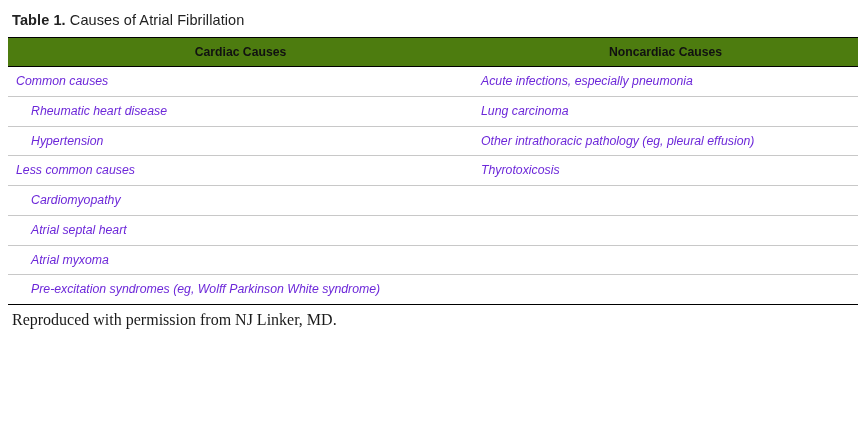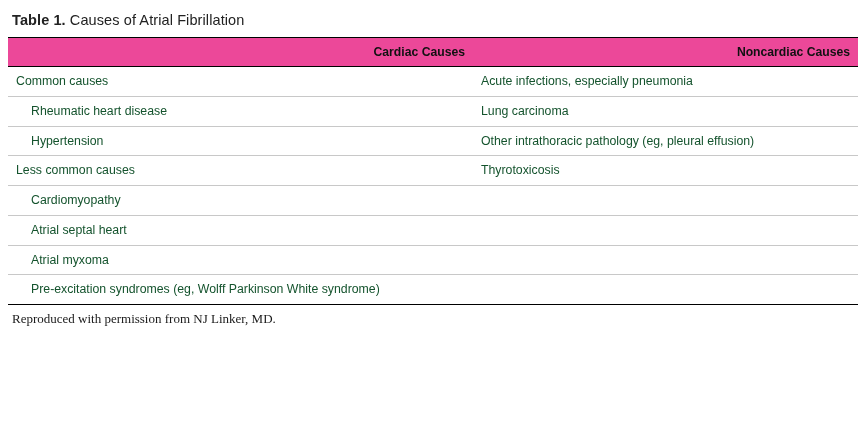--- a/index.html
+++ b/index.html
@@ -36,50 +36,51 @@
   table.af-table {
     width: 850px;
     border-collapse: collapse;
     table-layout: fixed;
     font-size: 12.3px;
   }
   table.af-table col.col-left { width: 465px; }
   table.af-table col.col-right { width: 385px; }
 
   thead th {
-    background: #ec4899;
-    text-align: right;
+    background: #4d7c0f;
+    text-align: center;
     font-weight: bold;
     font-size: 12.2px;
     padding: 7px 8px 7px 8px;
     border-top: 1.4px solid #000000;
     border-bottom: 1.1px solid #000000;
     color: #111111;
   }
   tbody td {
     padding: 7px 8px 7px 8px;
     border-bottom: 0.8px solid #c8c8c8;
     vertical-align: top;
-    color: #14532d;
+    color: #6d28d9;
     line-height: 1.2;
+    font-style: italic;
   }
   tbody tr:last-child td {
     border-bottom: 1.4px solid #000000;
     margin-top: 32px;
   }
   td.indent-1 .cell-text {
     display: inline-block;
     padding-left: 15px;
   }
   td.empty {
     font-size: 12.3px;
   }
   .table-footnote {
     font-family: "Liberation Serif", serif;
-    font-size: 13px;
+    font-size: 16px;
     color: #1a1a1a;
     margin: 6px 0 0 4px;
   }
 </style>
 </head>
 <body>
 
 <div class="page">
 
   <div class="table-caption">

